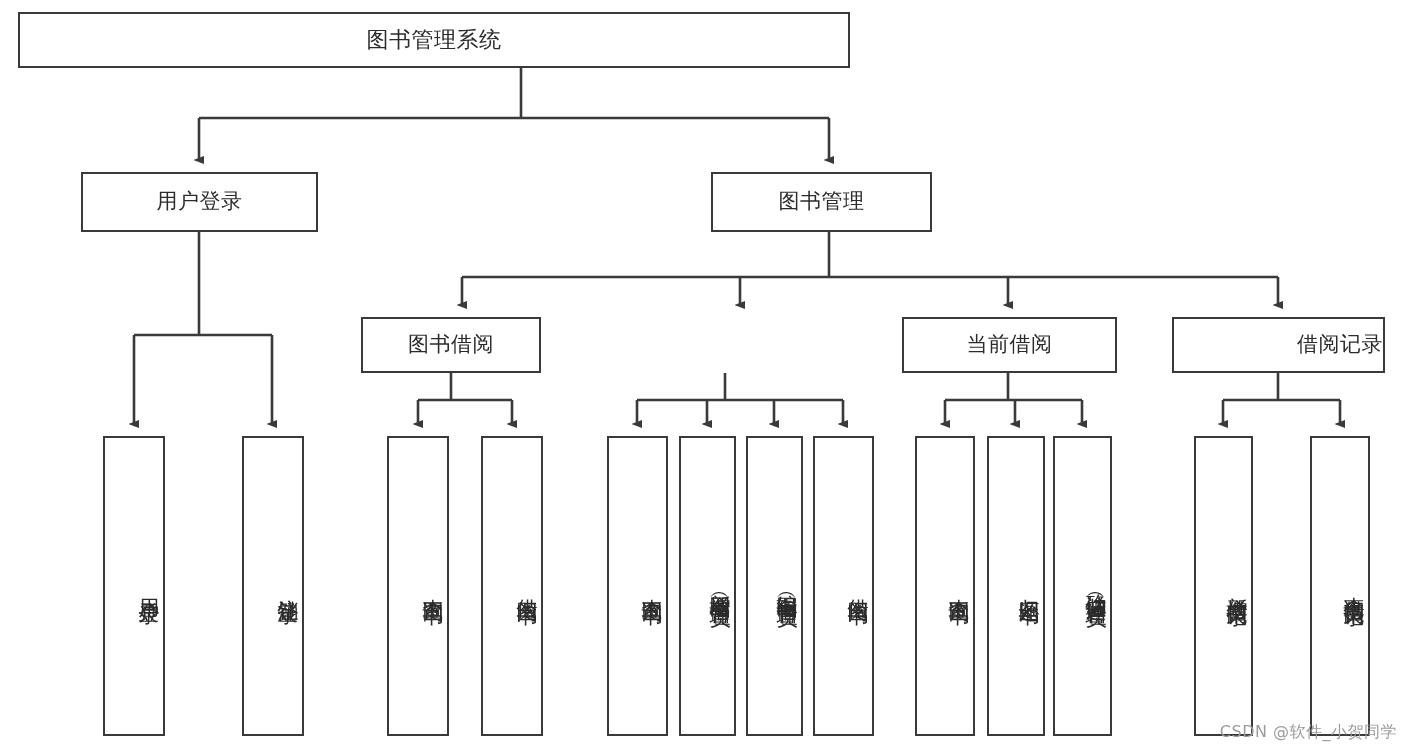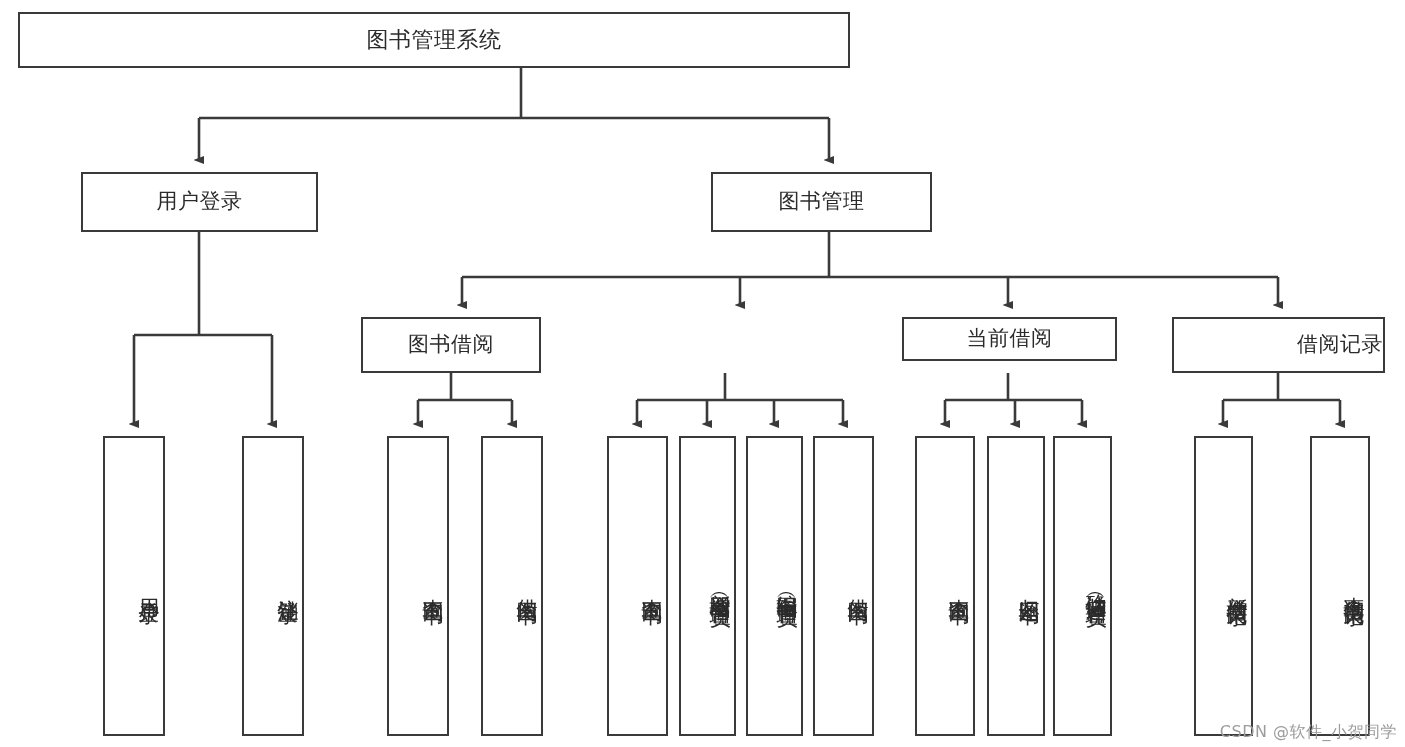--- a/index.html
+++ b/index.html
@@ -126,21 +126,21 @@
   <div class="node node-h" style="left:81px; top:172px; width:237px; height:60px;">
     <span>用户登录</span>
   </div>
   <div class="node node-h" style="left:711px; top:172px; width:221px; height:60px;">
     <span>图书管理</span>
   </div>
 
   <div class="node node-h" style="left:361px; top:317px; width:180px; height:56px;">
     <span>图书借阅</span>
   </div>
-  <div class="node node-h" style="left:902px; top:317px; width:215px; height:44px;">
+  <div class="node node-h" style="left:902px; top:317px; width:215px; height:56px;">
     <span>当前借阅</span>
   </div>
   <div class="node node-h" style="left:1172px; top:317px; width:213px; height:56px;justify-content:flex-end;">
     <span>借阅记录</span>
   </div>
 
   <div class="node node-v" style="left:103px; top:436px; width:62px; height:300px;">
     <span>用户登录</span>
   </div>
   <div class="node node-v" style="left:242px; top:436px; width:62px; height:300px;">

